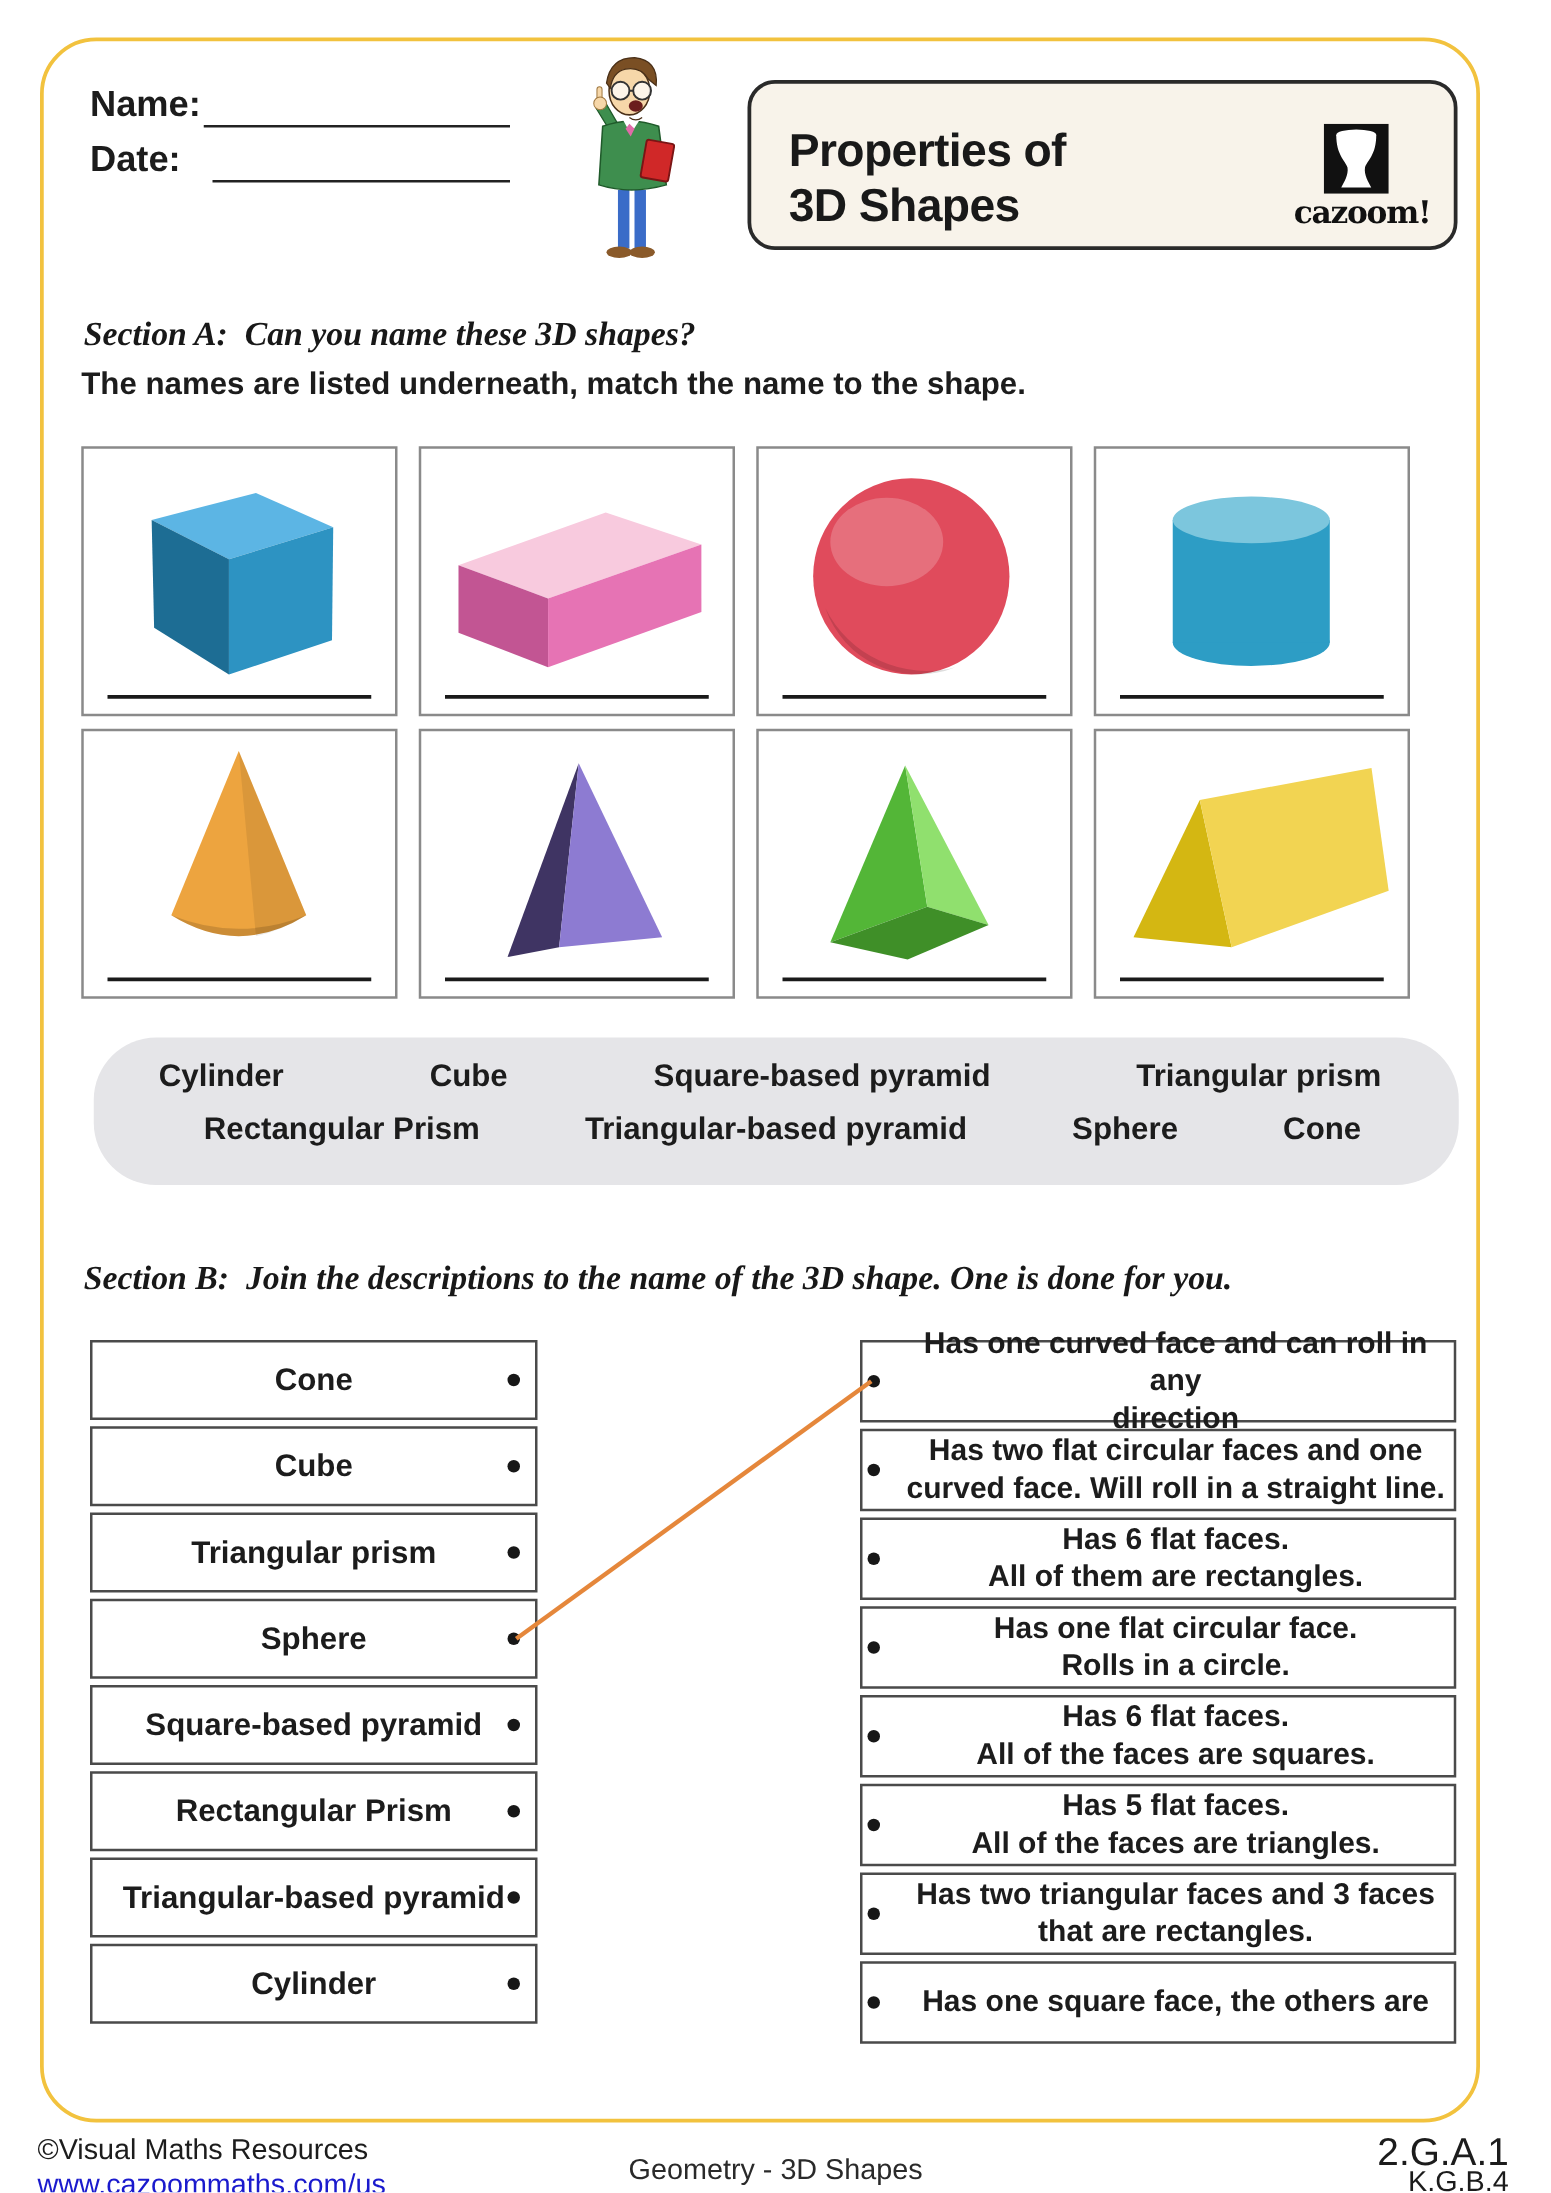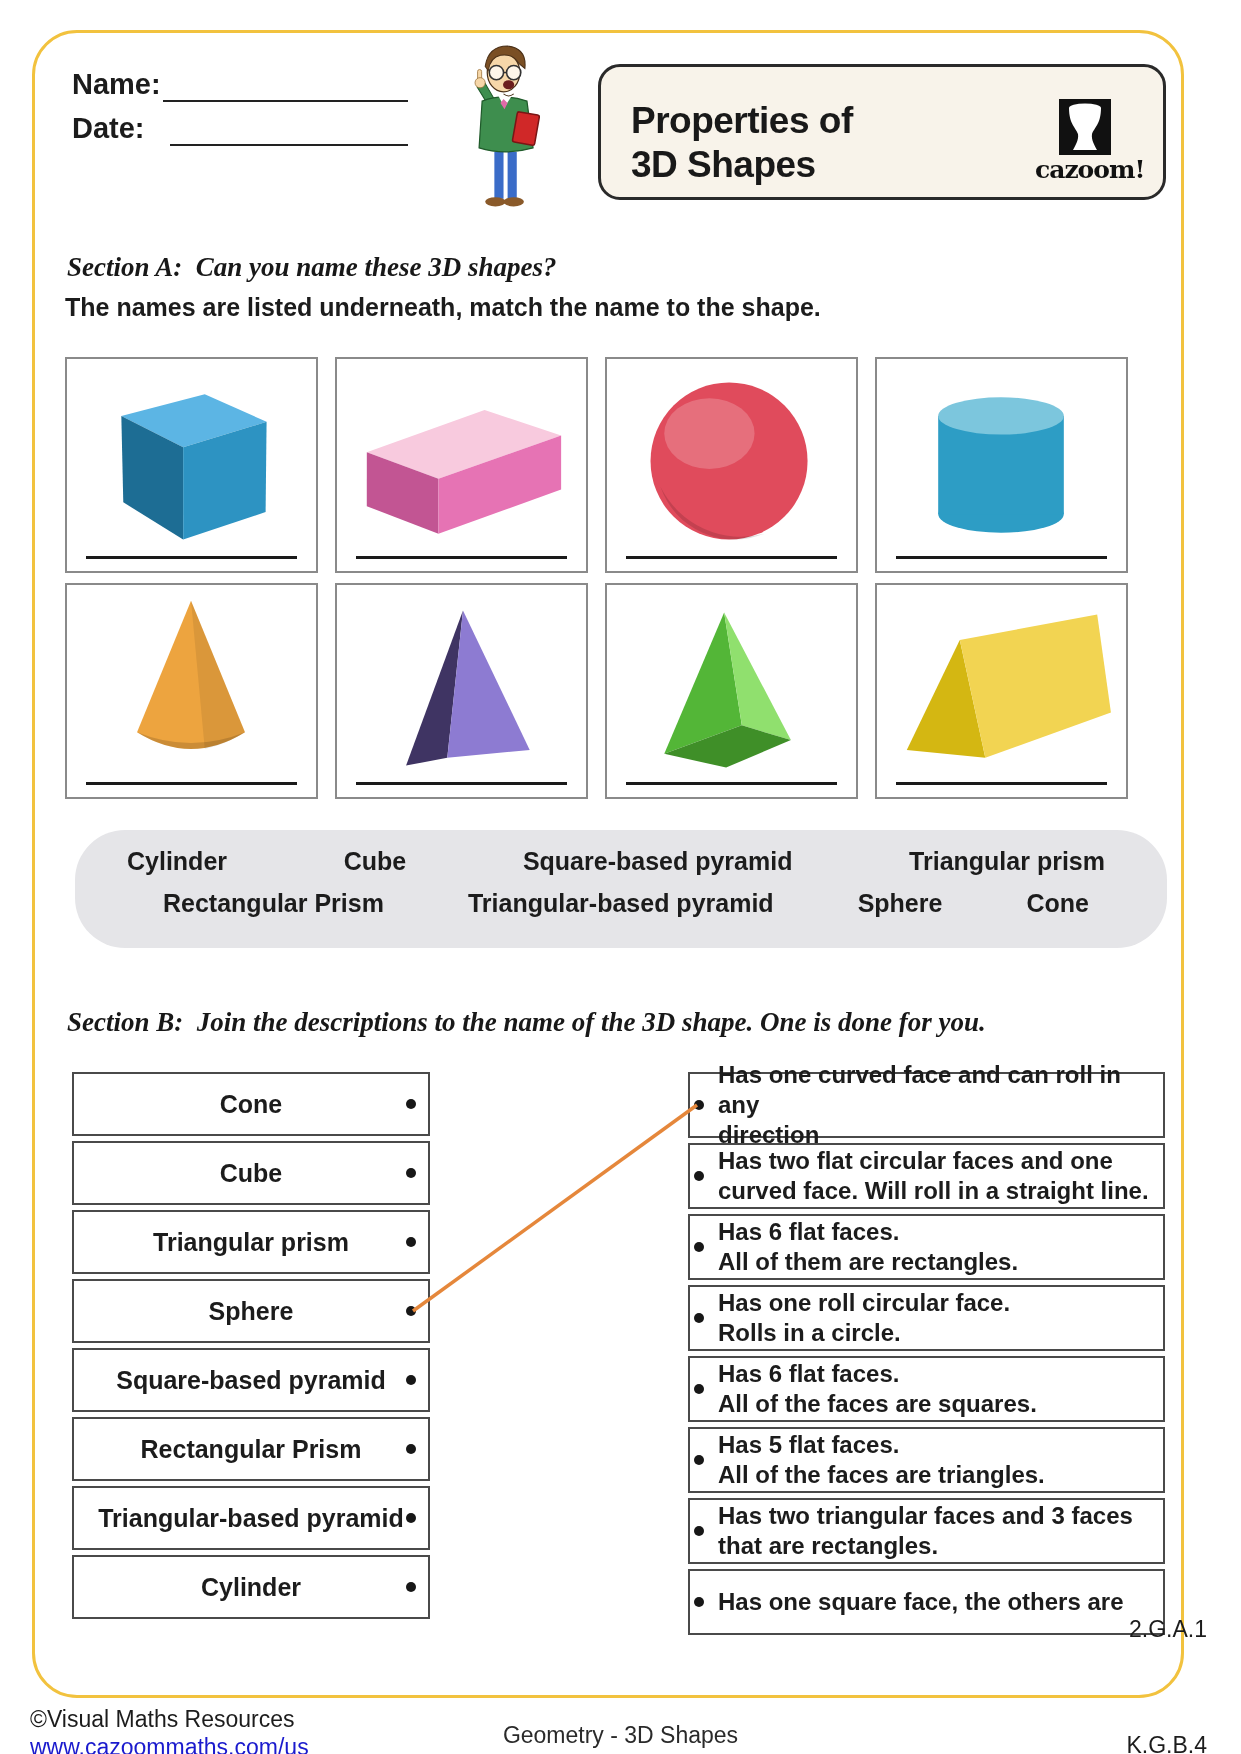--- a/index.html
+++ b/index.html
@@ -54,35 +54,35 @@
   .wb-row { display:flex; justify-content:space-between; font-size:25px; font-weight:bold; }
   .wb-row-1 { padding:17px 62px 0 52px; }
   .wb-row-2 { padding:13px 78px 0 88px; }
   
   .sb-left { position:absolute; left:72px; top:1072px; width:358px; }
   .sb-name-row {
     position:relative; width:358px; height:64px; margin-bottom:5px;
     border:2px solid #4a4a4a; display:flex; align-items:center; justify-content:center;
     font-size:25px; font-weight:bold; background:#fff;
   }
-  .sb-right { position:absolute; left:688px; top:1072px; width:477px; }
+  .sb-right { position:absolute; left:688px; top:1072px; width:477px;text-align:center; }
   .sb-desc-row {
     position:relative; width:477px; height:66px; margin-bottom:5px;
     border:2px solid #4a4a4a; display:flex; flex-direction:column; justify-content:center;
     padding-left:28px; font-size:24px; font-weight:bold; line-height:1.26; background:#fff;
   }
   .dot { position:absolute; width:10px; height:10px; border-radius:50%; background:#171717; top:50%; transform:translateY(-50%); }
   .dot-right { right:12px; }
   .dot-left { left:4px; }
   .connector-svg { position:absolute; left:0; top:0; width:1241px; height:1754px; pointer-events:none; }
   
   .footer-left { position:absolute; left:30px; top:1706px; font-size:23px; }
   .footer-link { position:absolute; left:30px; top:1734px; font-size:23px; color:#1a1acd; text-decoration:underline; }
   .footer-center { position:absolute; left:0; top:1722px; width:1241px; text-align:center; font-size:23px; color:#2a2a2a; }
-  .footer-std1 { position:absolute; right:34px; top:1616px; font-size:23px; text-align:right; }
+  .footer-std1 { position:absolute; right:34px; top:1704px; font-size:31px; text-align:right; }
   .footer-std2 { position:absolute; right:34px; top:1732px; font-size:23px; text-align:right; }
 </style>
 </head>
 <body>
 
 <div class="page">
   <div class="page-border"></div>
 
   <div class="hdr-label name-label">Name:</div>
   <div class="write-line name-line"></div>
@@ -259,21 +259,21 @@
       <div>Has two flat circular faces and one</div>
       <div>curved face. Will roll in a straight line.</div>
     </div>
     <div class="sb-desc-row">
       <span class="dot dot-left"></span>
       <div>Has 6 flat faces.</div>
       <div>All of them are rectangles.</div>
     </div>
     <div class="sb-desc-row">
       <span class="dot dot-left"></span>
-      <div>Has one roll circular face.</div>
+      <div>Has one flat circular face.</div>
       <div>Rolls in a circle.</div>
     </div>
     <div class="sb-desc-row">
       <span class="dot dot-left"></span>
       <div>Has 6 flat faces.</div>
       <div>All of the faces are squares.</div>
     </div>
     <div class="sb-desc-row">
       <span class="dot dot-left"></span>
       <div>Has 5 flat faces.</div>

